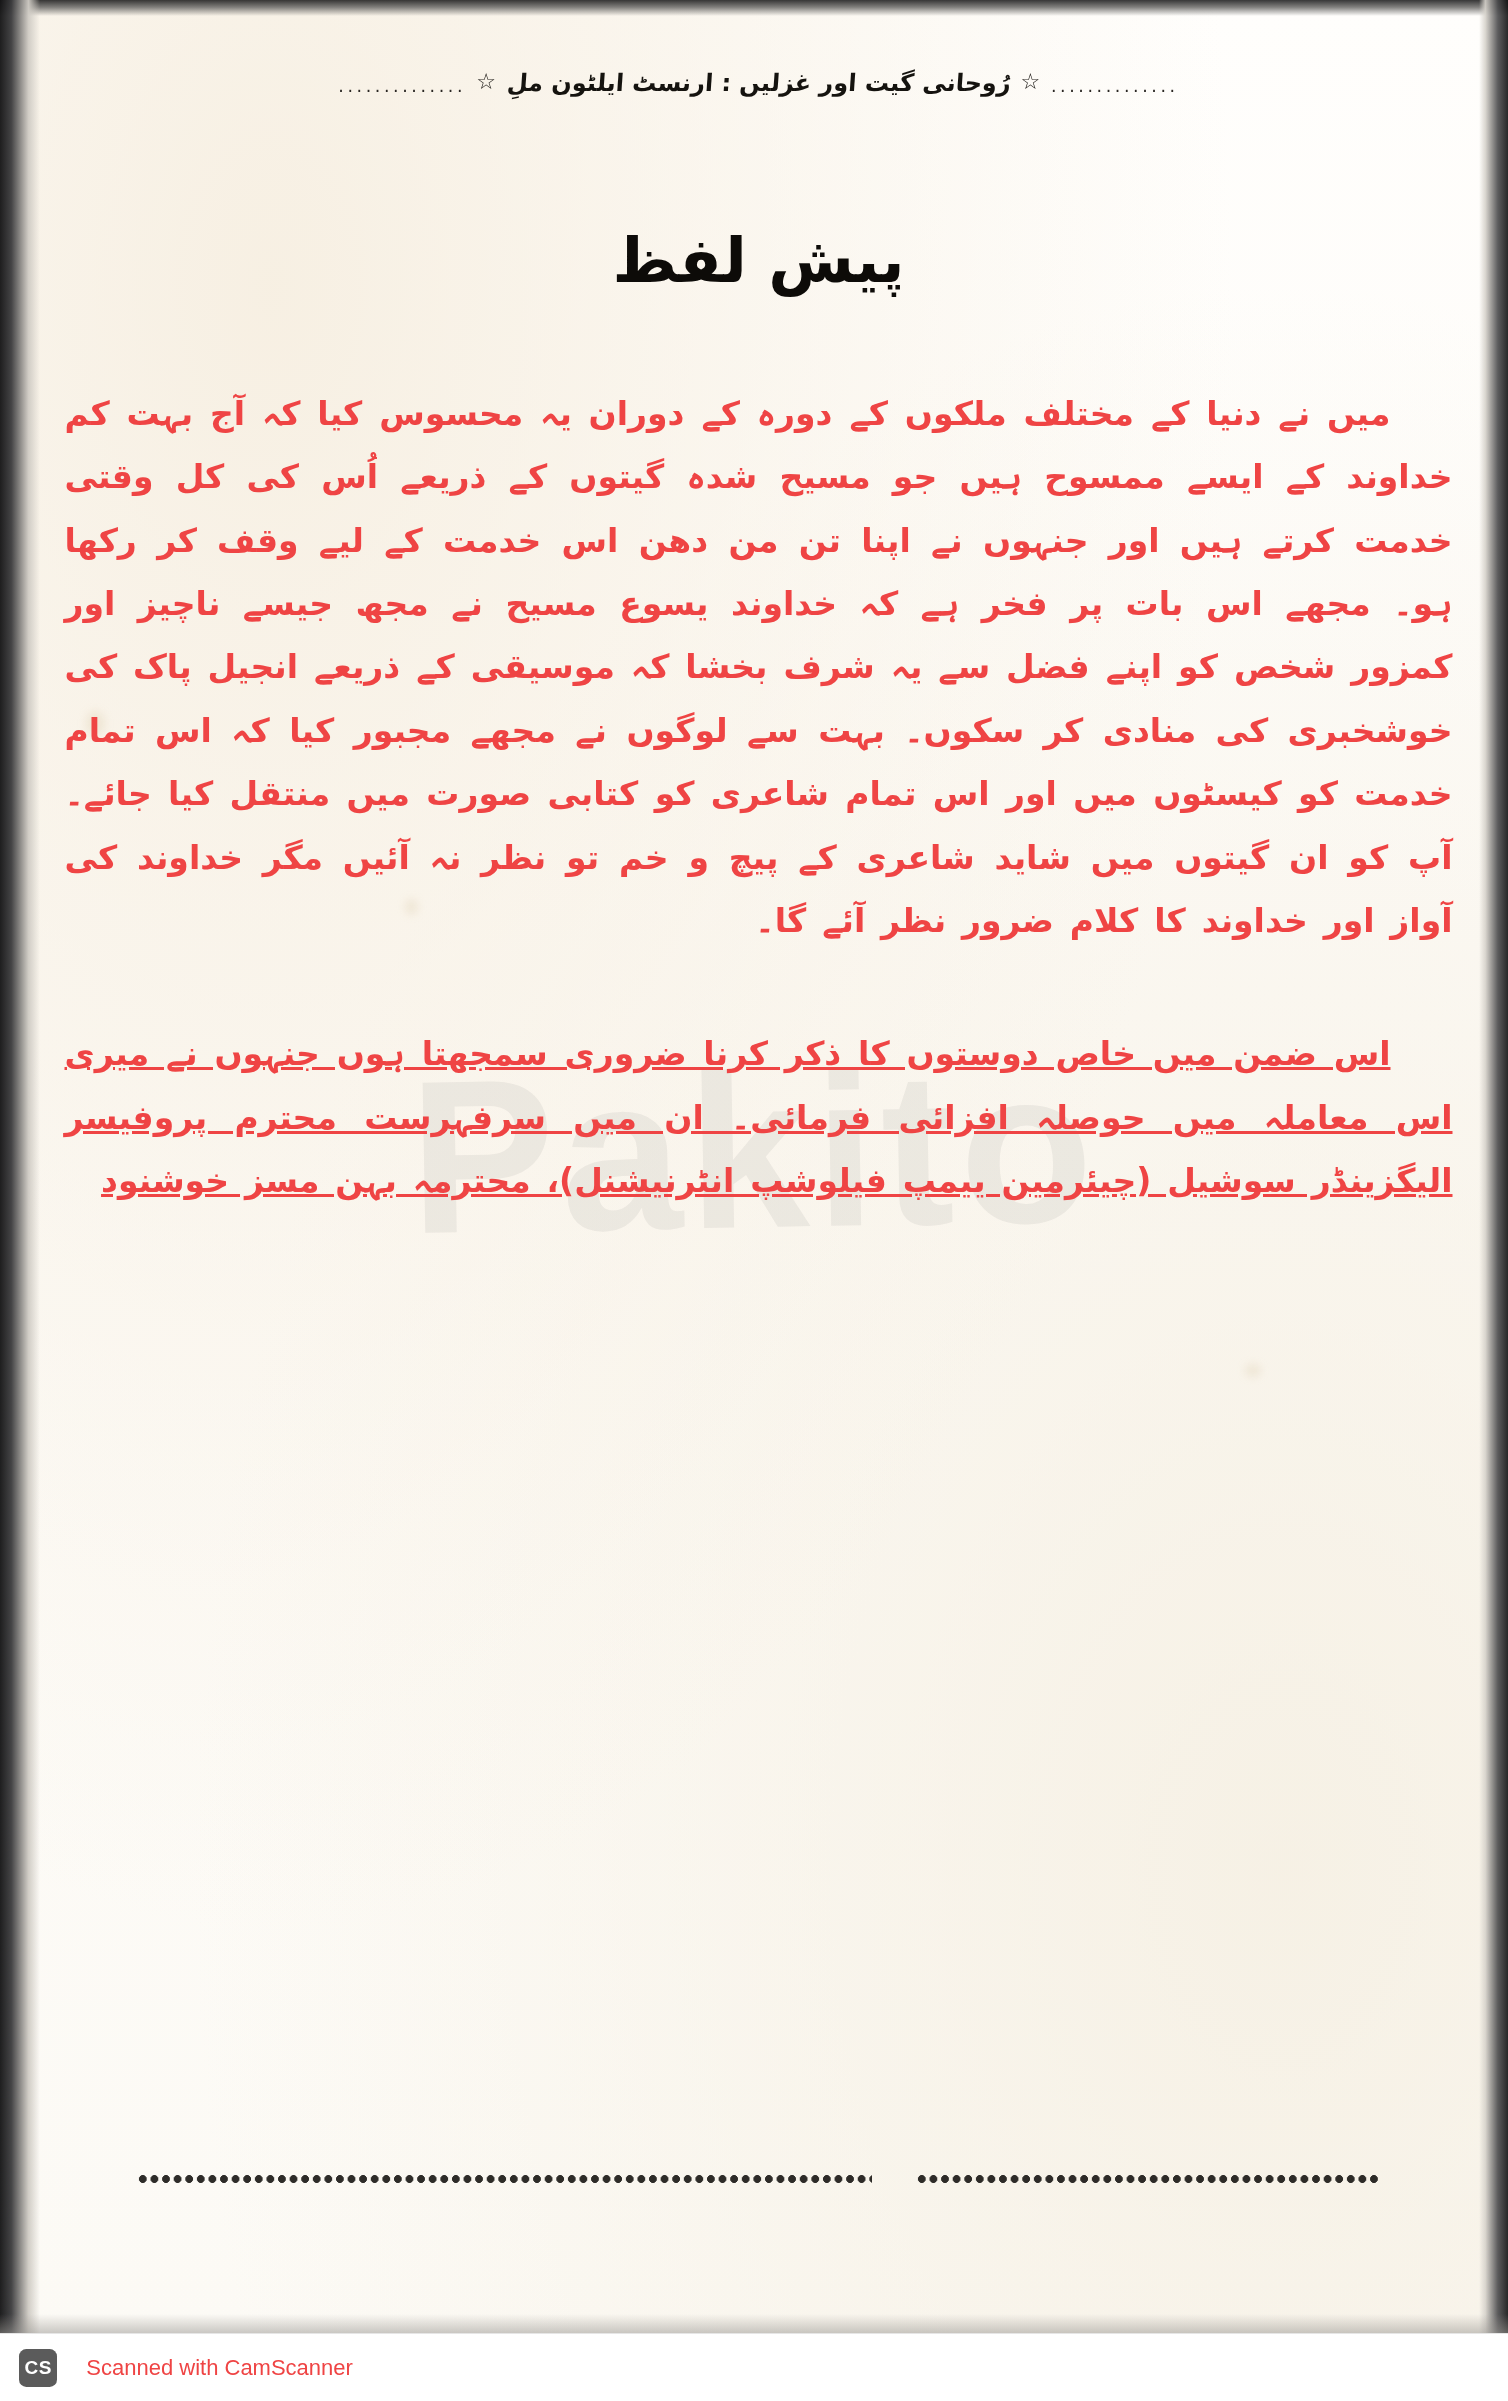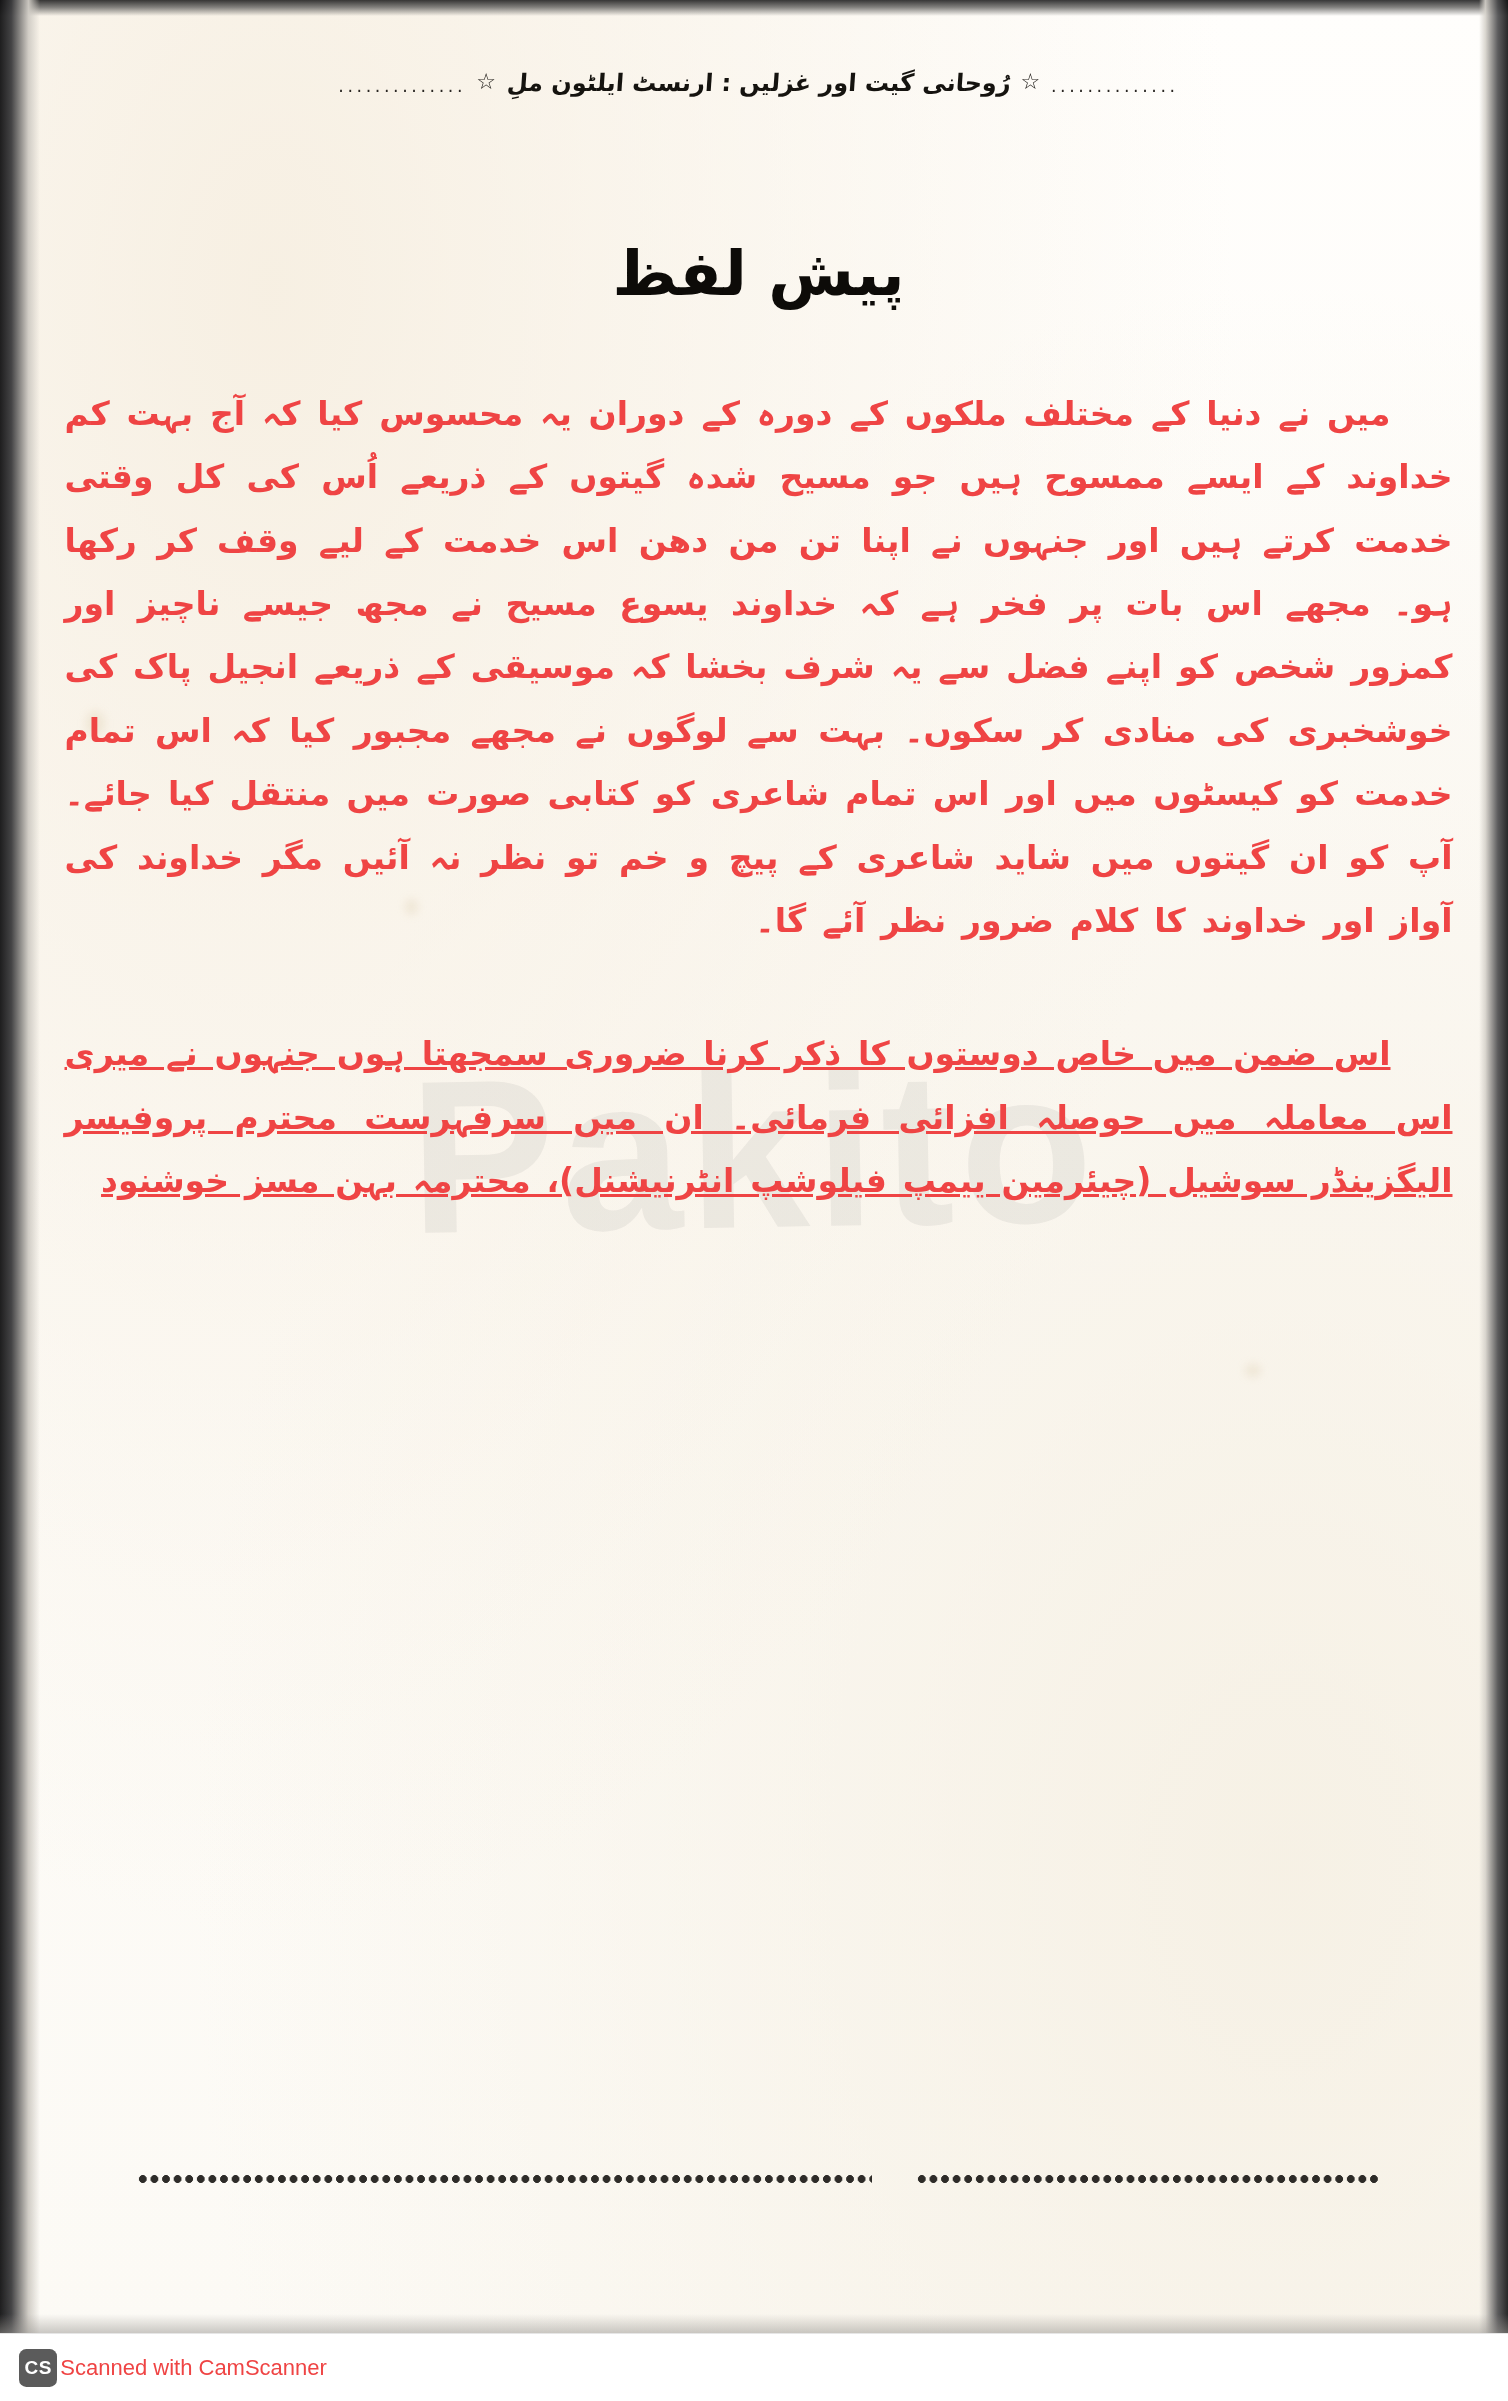--- a/index.html
+++ b/index.html
@@ -92,21 +92,21 @@
   }
   .rh-text {
     white-space: nowrap;
     font-size: 24px;
     font-weight: 600;
     transform: skewX(-4deg);
   }
   
   .heading {
     position: absolute;
-    top: 218px;
+    top: 205px;
     left: 0;
     right: 0;
     text-align: center;
     font-size: 62px;
     font-weight: 700;
     color: #0d0b08;
     letter-spacing: 0.7px;
   }
   
   .body-block {
@@ -171,21 +171,21 @@
     position: absolute;
     left: 0;
     right: 0;
     bottom: 0;
     height: 67px;
     background: #ffffff;
     display: flex;
     align-items: center;
     direction: ltr;
     padding-left: 20.3px;
-    gap: 3px;
+    gap: 29px;
     border-top: 0.7px solid #e6e6e6;
   }
   .cs-badge {
     width: 38px;
     height: 38px;
     border-radius: 7.3px;
     background: #5b5b5b;
     color: #ffffff;
     font-family: "Liberation Sans", sans-serif;
     font-size: 19px;

